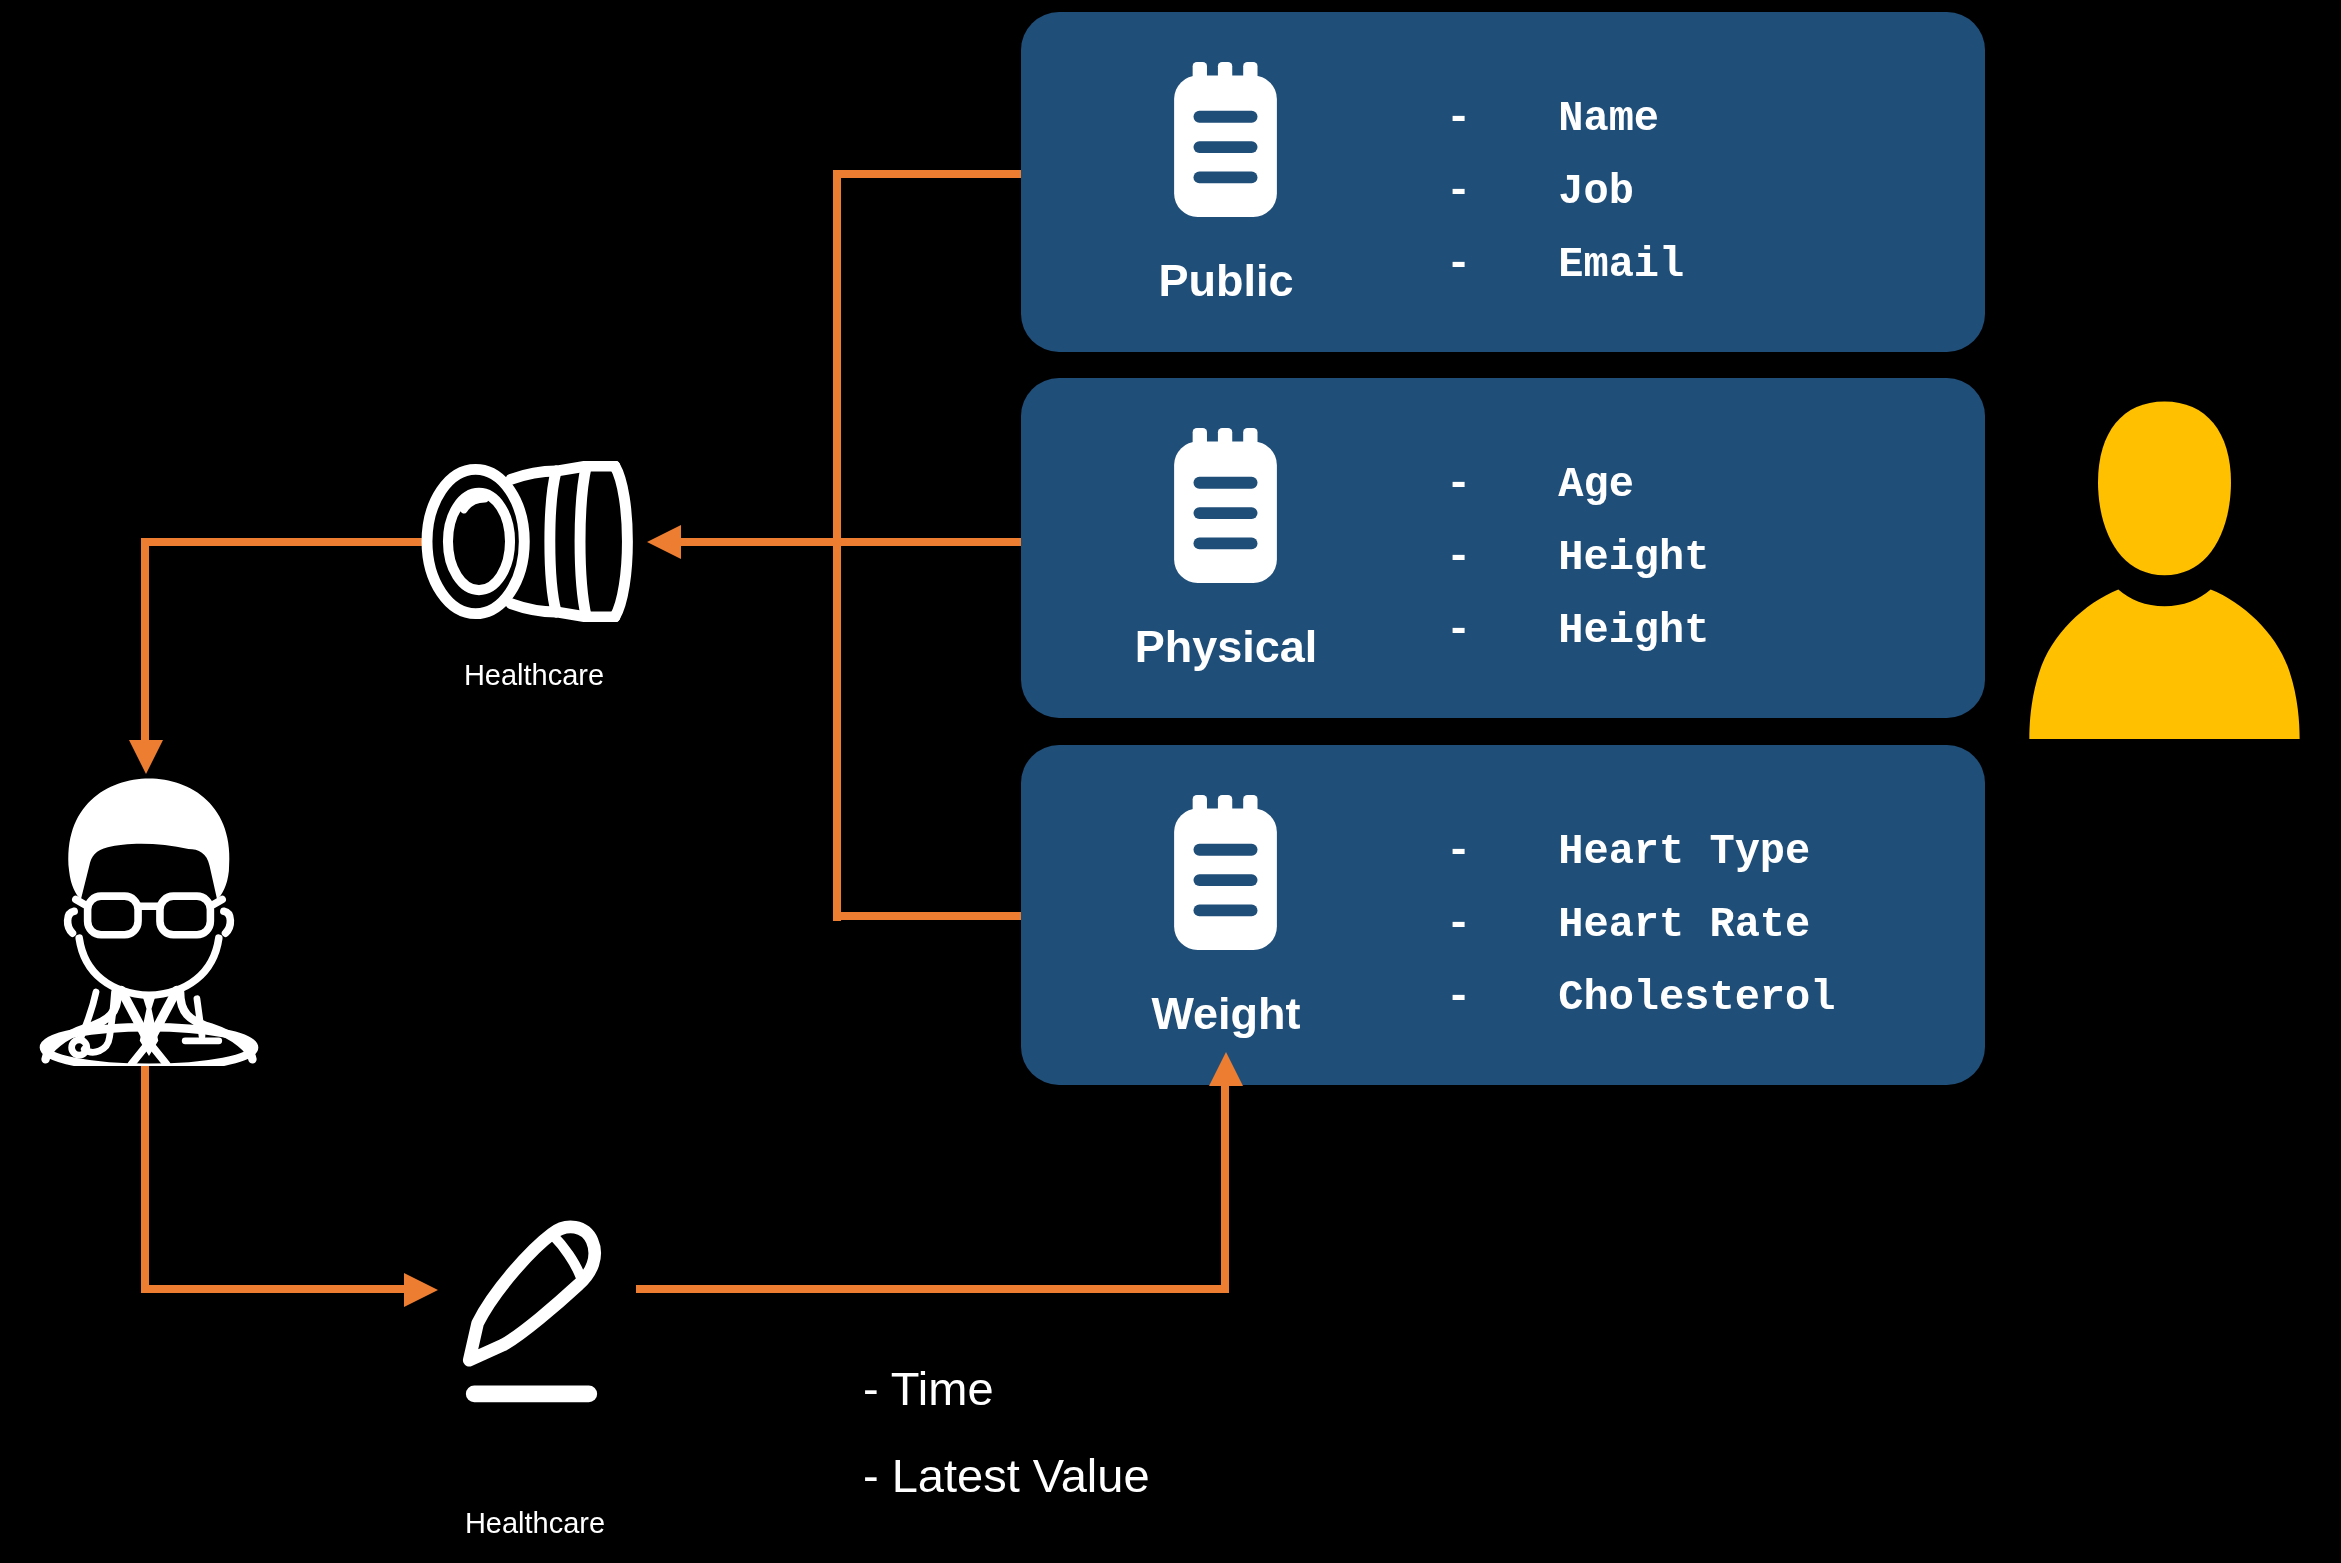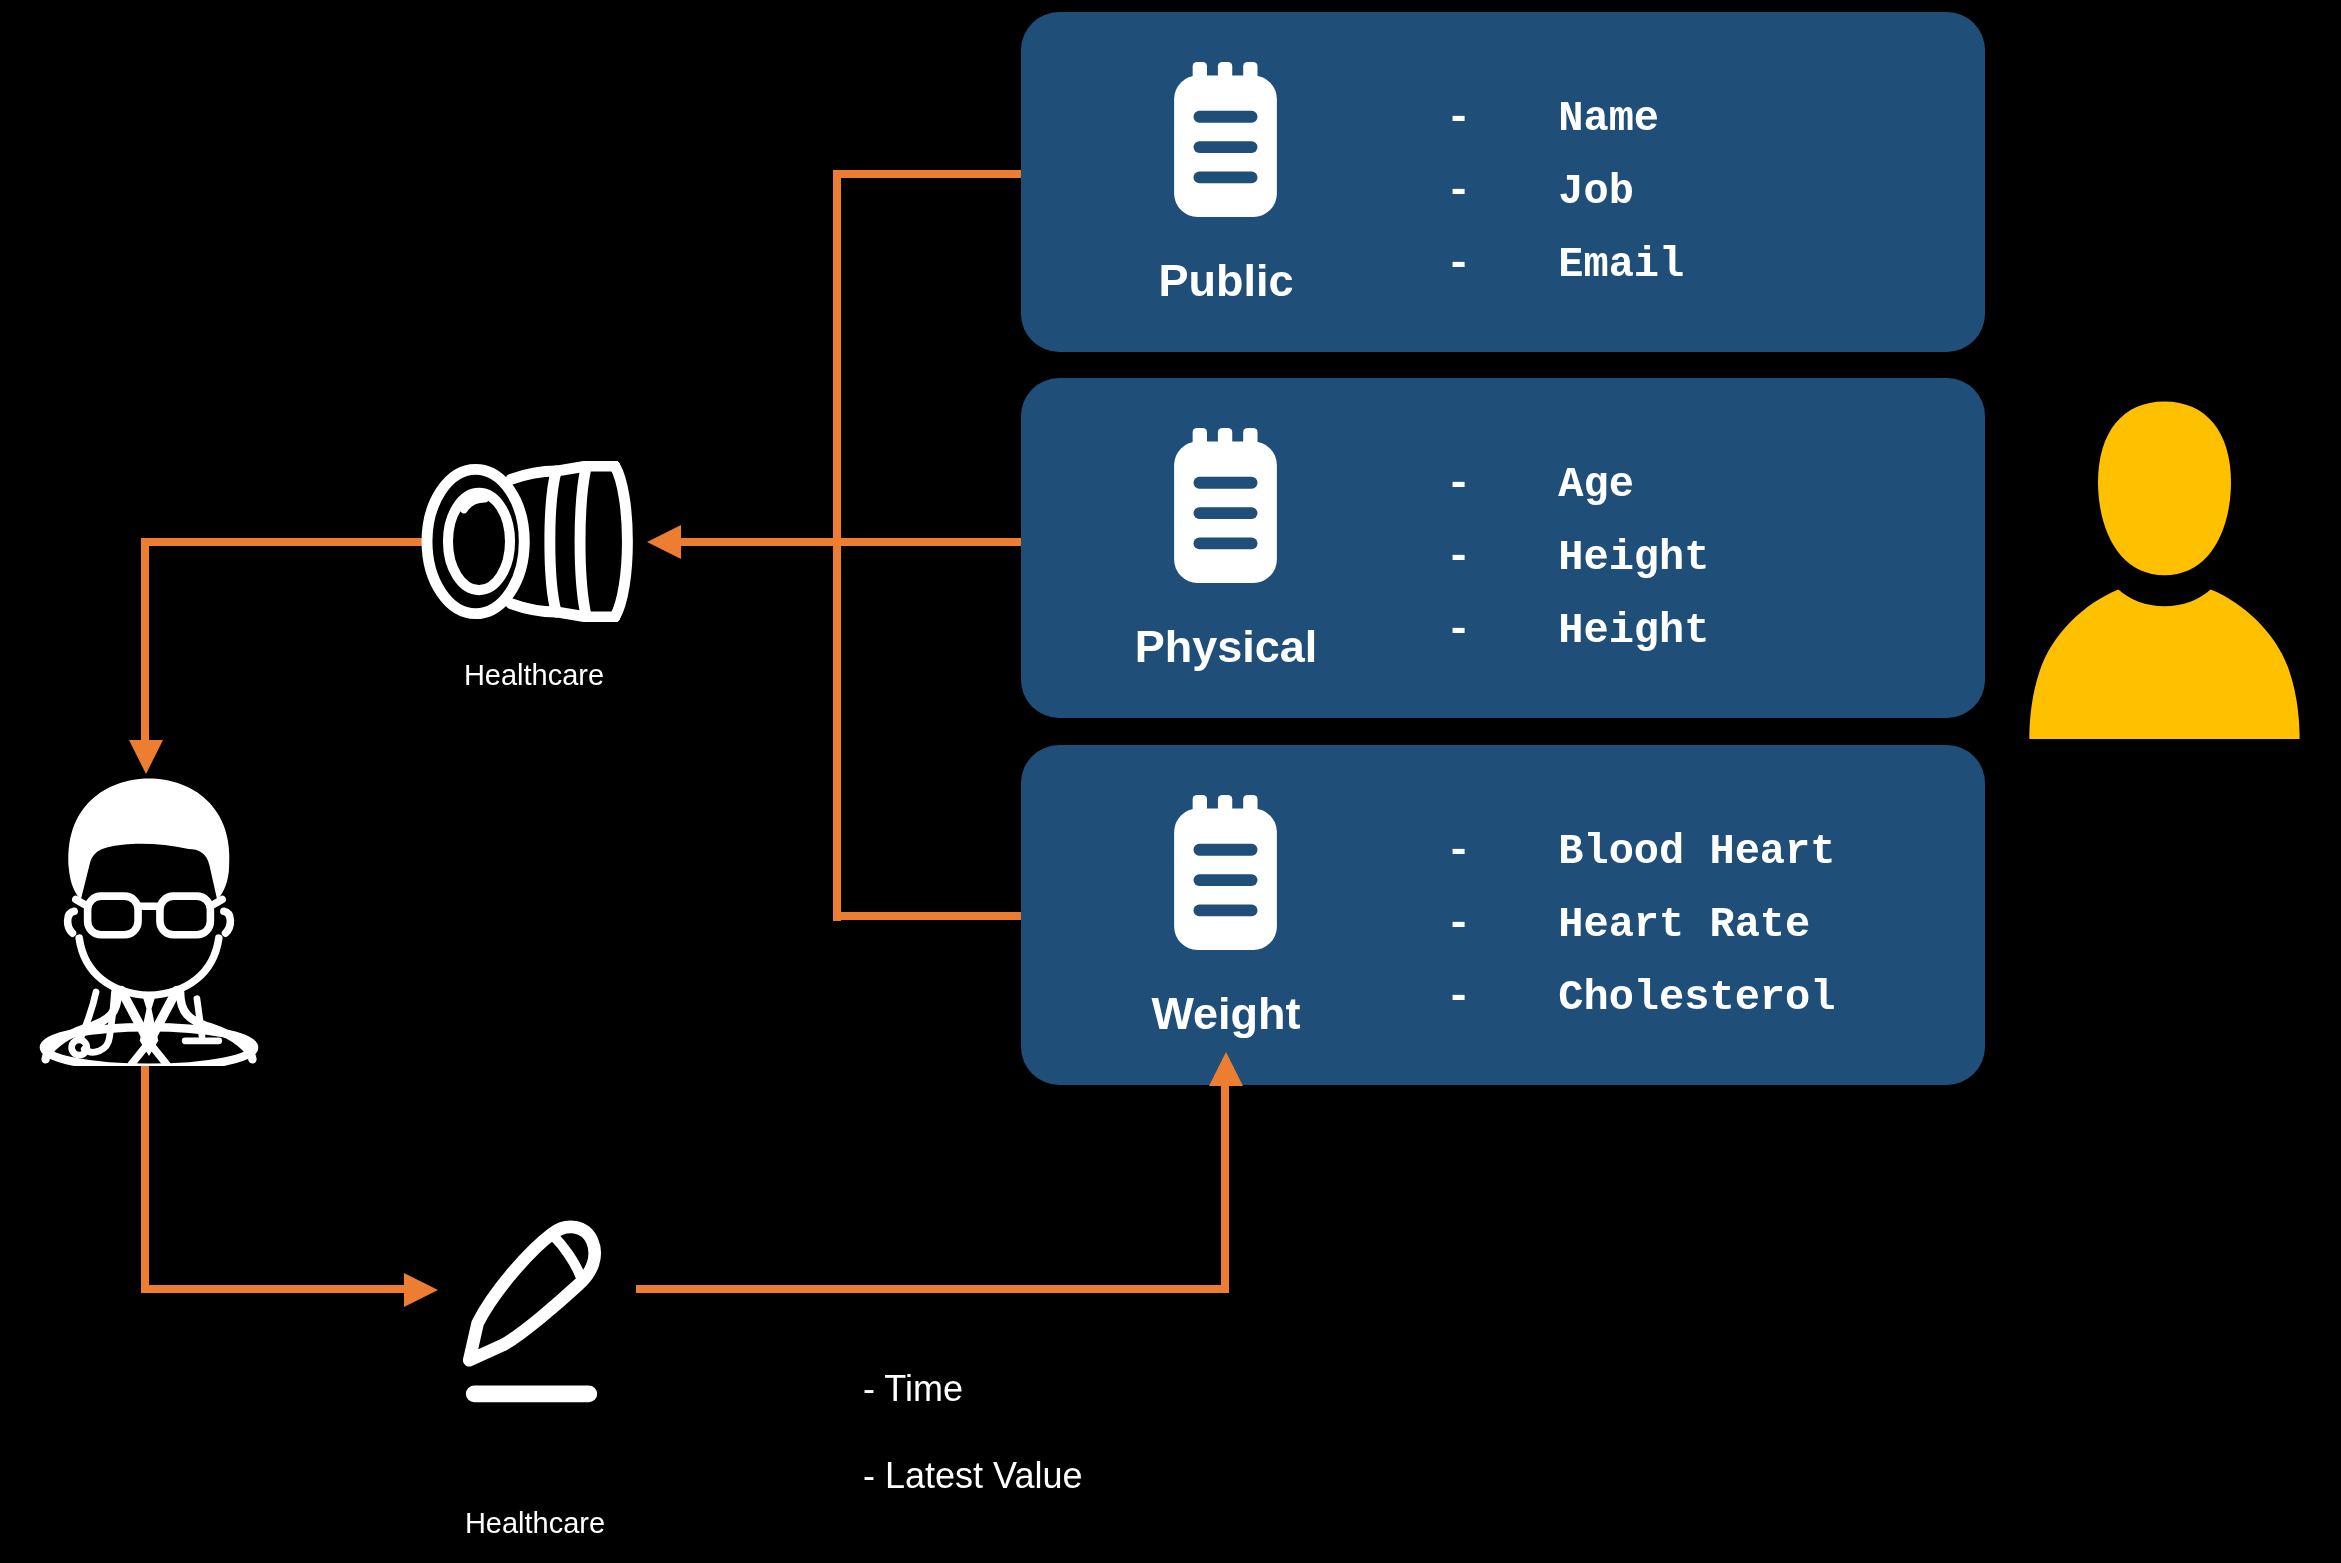--- a/index.html
+++ b/index.html
@@ -16,21 +16,21 @@
   .box{position:absolute;left:1021px;width:964px;height:340px;background:#1F4E79;border-radius:38px;z-index:1;}
   .box-icon{position:absolute;left:153px;top:50px;width:103px;height:155px;}
   .box-label{position:absolute;left:0;top:242px;width:410px;text-align:center;
              font-size:45px;font-weight:700;line-height:54px;}
   .item{position:absolute;left:425px;height:52px;display:flex;align-items:center;gap:87px;
         font-family:"Liberation Mono",monospace;font-weight:700;font-size:42px;white-space:nowrap;}
   .item.r0{top:81px}.item.r1{top:154px}.item.r2{top:227px}
   
   .icon{position:absolute;z-index:2;}
   .cap{position:absolute;z-index:2;text-align:center;font-size:29px;line-height:47px;}
-  .note{position:absolute;left:863px;top:1345px;z-index:2;font-size:36px;line-height:87px;white-space:nowrap;}
+  .note{position:absolute;left:863px;top:1345px;z-index:2;font-size:47px;line-height:87px;white-space:nowrap;}
   svg{display:block;width:100%;height:100%;}
 </style>
 </head>
 <body>
 
 <div class="canvas">
 
   <div class="ln" style="left:833px;top:170px;width:8.4px;height:751px;"></div>
   <div class="ln" style="left:833px;top:170px;width:188px;height:8.4px;"></div>
   <div class="ln" style="left:833px;top:538px;width:188px;height:8.4px;"></div>
@@ -110,21 +110,21 @@
         <rect x="52" y="0" width="17" height="34" rx="5" fill="#fff"></rect>
         <rect x="82" y="0" width="17" height="34" rx="5" fill="#fff"></rect>
         <rect x="23" y="58" width="76" height="14" rx="7" fill="#1F4E79"></rect>
         <rect x="23" y="94" width="76" height="14" rx="7" fill="#1F4E79"></rect>
         <rect x="23" y="130" width="76" height="14" rx="7" fill="#1F4E79"></rect>
       </svg>
     </span>
     <div class="box-label">Weight</div>
     <div class="item r0">
         <span>-</span>
-        <span>Blood Heart</span>
+        <span>Heart Type</span>
       </div>
     <div class="item r1">
         <span>-</span>
         <span>Heart Rate</span>
       </div>
     <div class="item r2">
         <span>-</span>
         <span>Cholesterol</span>
       </div>
   </section>

